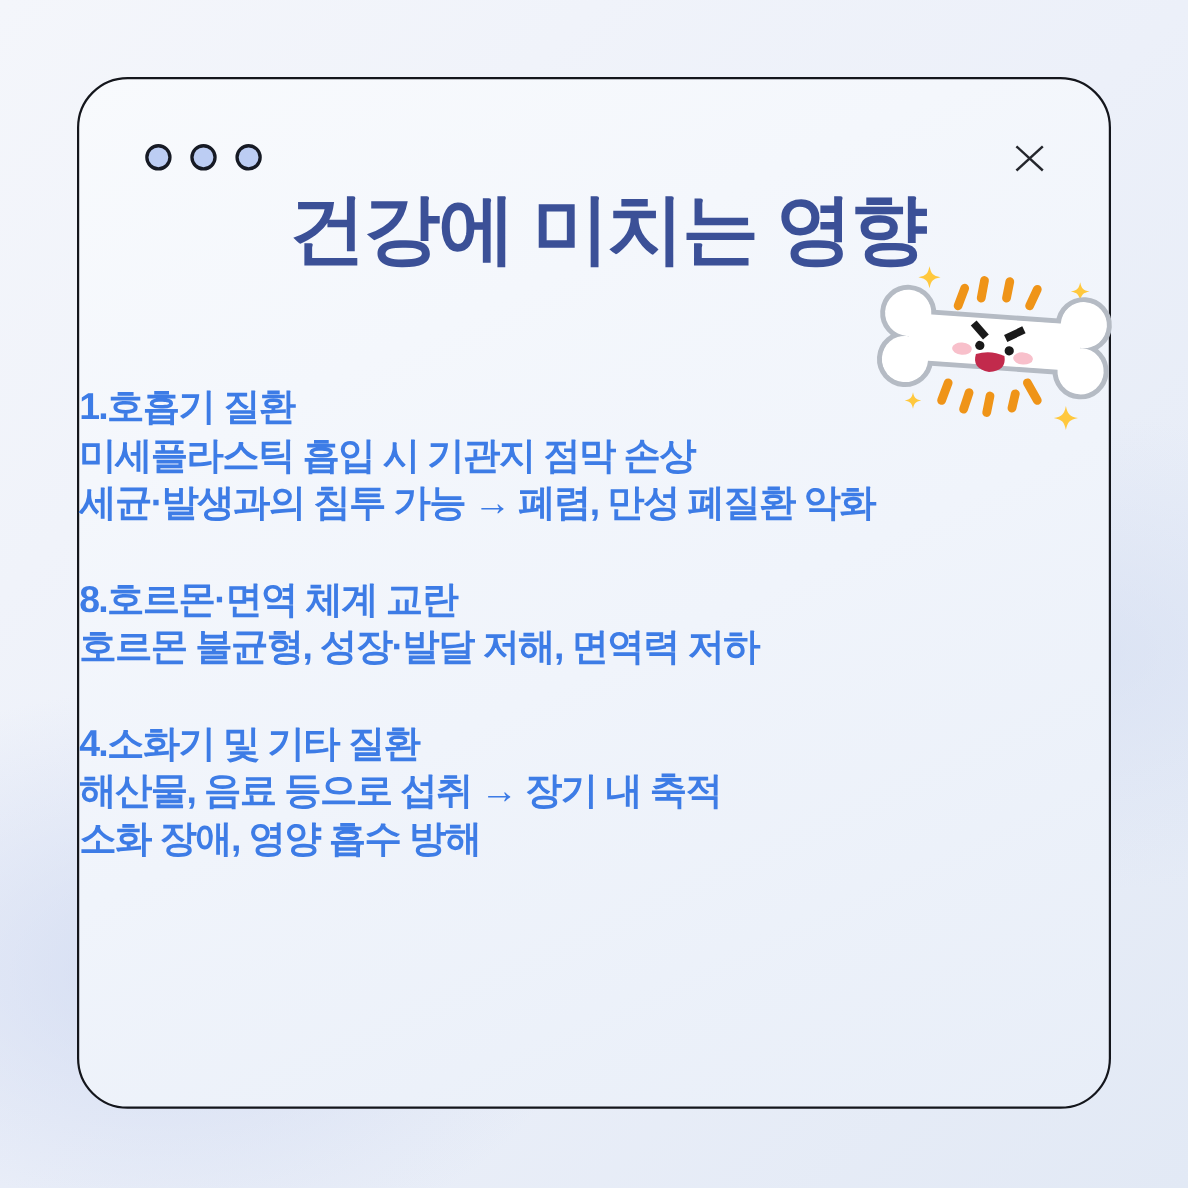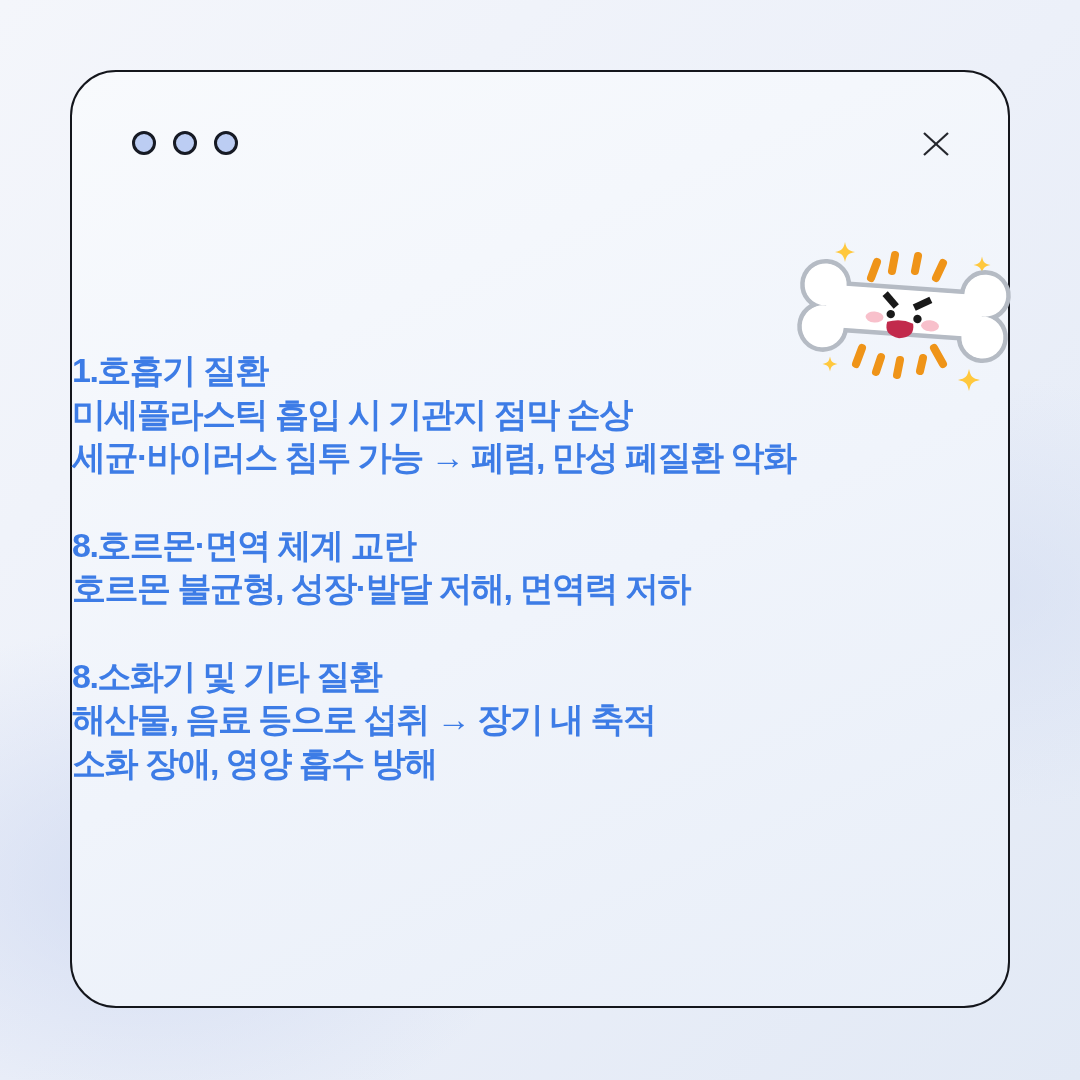--- a/index.html
+++ b/index.html
@@ -51,20 +51,21 @@
       <span class="dot"></span>
     </div>
 
     <button class="close-btn">
       <svg width="32" height="32" viewBox="0 0 32 32">
         <line x1="4" y1="5" x2="28" y2="27" stroke="#24262c" stroke-width="2.2"></line>
         <line x1="28" y1="5" x2="4" y2="27" stroke="#24262c" stroke-width="2.2"></line>
       </svg>
     </button>
 
+    <h1 class="title">건강에 미치는 영향</h1>
 
     <div class="character">
       <svg width="222" height="162" viewBox="0 0 222 162">
 
         <g stroke="#ef9418" stroke-width="8" stroke-linecap="round">
           <line x1="81" y1="43" x2="87" y2="27"></line>
           <line x1="102" y1="36" x2="105" y2="20"></line>
           <line x1="125" y1="36" x2="128" y2="21"></line>
           <line x1="146" y1="43" x2="153" y2="28"></line>
         </g>
@@ -110,27 +111,27 @@
             <path d="M -16,12 Q -3,7 10,12 C 12,21 8,26 -3,27.5 C -14,26 -18,21 -16,12 Z" fill="#c22a4c"></path>
           </g>
         </g>
       </svg>
     </div>
 
     <div class="content">
       <section>
         <div>1.호흡기 질환</div>
         <div>미세플라스틱 흡입 시 기관지 점막 손상</div>
-        <div>세균·바이러스 침투 가능 → 폐렴, 만성 폐질환 악화</div>
+        <div>세균·발생과의 침투 가능 → 폐렴, 만성 폐질환 악화</div>
       </section>
       <section>
         <div>8.호르몬·면역 체계 교란</div>
         <div>호르몬 불균형, 성장·발달 저해, 면역력 저하</div>
       </section>
       <section>
-        <div>8.소화기 및 기타 질환</div>
+        <div>4.소화기 및 기타 질환</div>
         <div>해산물, 음료 등으로 섭취 → 장기 내 축적</div>
         <div>소화 장애, 영양 흡수 방해</div>
       </section>
     </div>
 
   </div>
 </div>
 
 </body></html>

